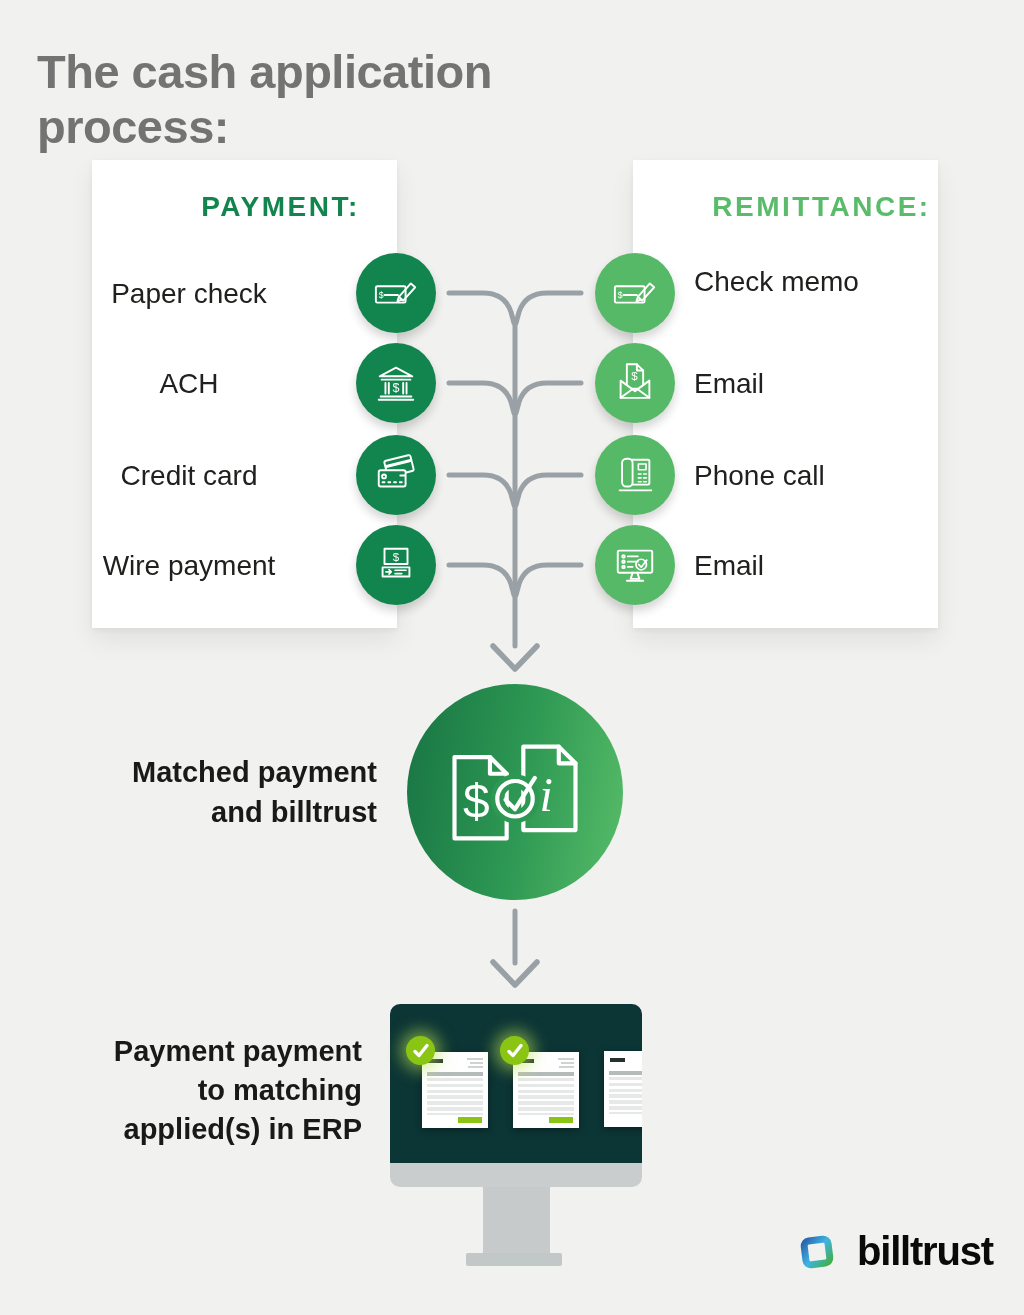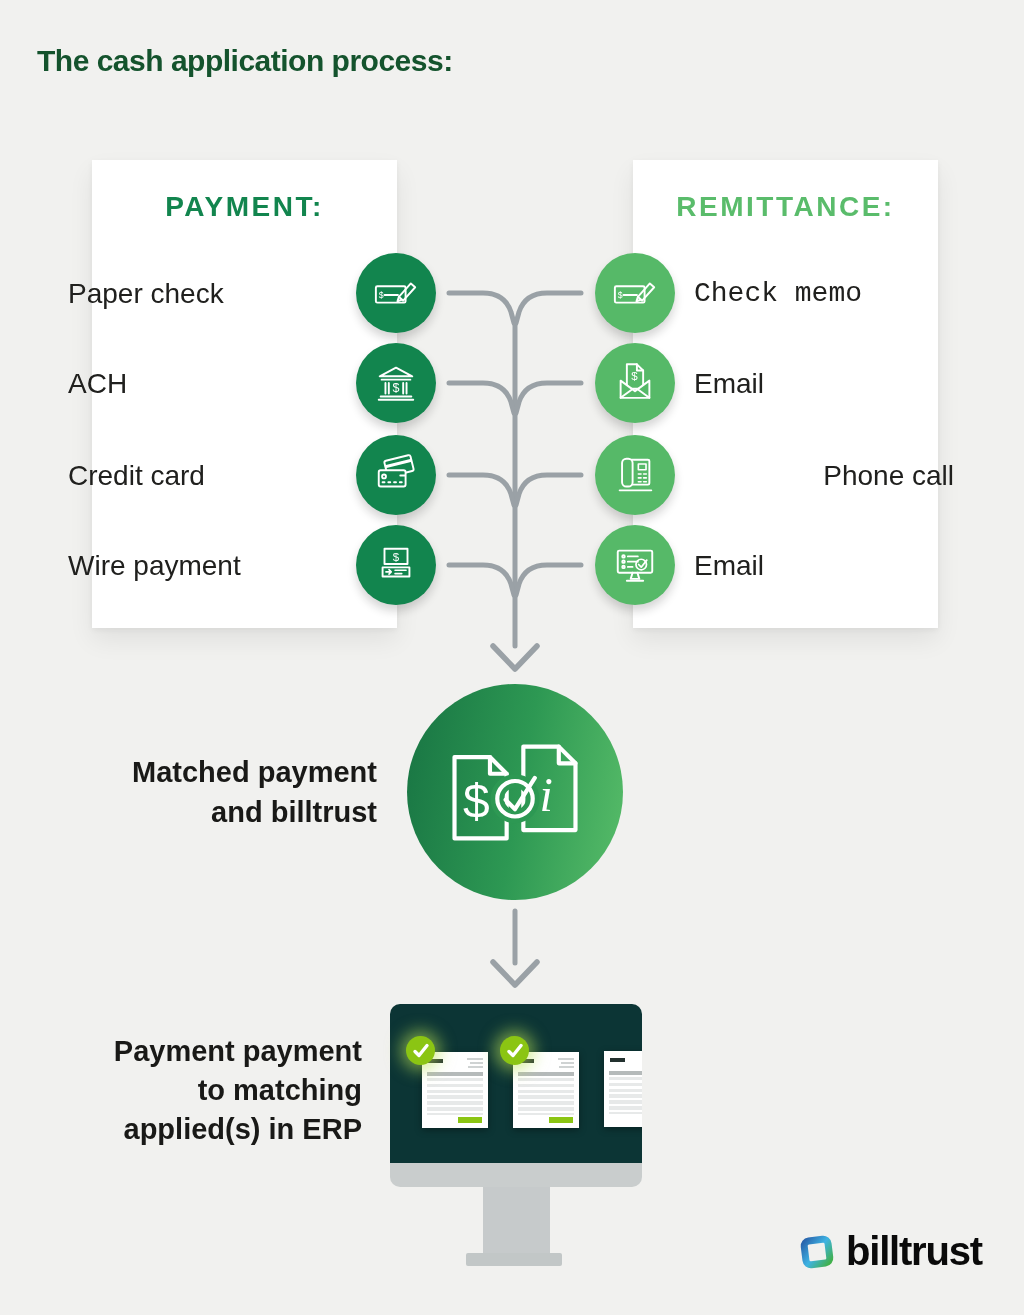--- a/index.html
+++ b/index.html
@@ -3,39 +3,39 @@
 <meta charset="utf-8">
 <style>
   html,body{margin:0;padding:0;background:#e4e4e2;}
   .canvas{
     position:relative;width:1024px;height:1315px;margin:0 auto;
     background:#f1f1ef;overflow:hidden;
     font-family:"Liberation Sans",sans-serif;color:#1c1c1a;
   }
   .title{
     position:absolute;left:37px;top:44px;width:640px;
-    font-size:30px;font-weight:700;letter-spacing:-0.5px;color:#14532d;
+    font-size:47px;font-weight:700;letter-spacing:-0.5px;color:#737373;
   }
   .card{
     position:absolute;top:160px;width:305px;height:468px;background:#ffffff;
     box-shadow:0 12px 24px rgba(0,0,0,.07), 0 2px 6px rgba(0,0,0,.05);
   }
   .card-left{left:92px;}
   .card-right{left:633px;}
   .col-header{
     position:absolute;top:191px;width:305px;text-align:center;
-    font-size:28px;font-weight:700;letter-spacing:2.5px;
+    font-size:28px;font-weight:700;letter-spacing:2.5px;padding-left:36px;
   }
   .col-header.payment{left:92px;color:#12854e;}
   .col-header.remittance{left:633px;color:#5abc6b;}
 
   .row-label{
     position:absolute;font-size:28px;line-height:34px;color:#20201e;
   }
-  .row-label.left{left:68px;width:274px;text-align:left;}
+  .row-label.left{left:52px;width:274px;text-align:center;}
   .row-label.right{left:694px;width:260px;text-align:left;}
 
   .icon-circle{
     position:absolute;width:80px;height:80px;border-radius:50%;
     display:flex;align-items:center;justify-content:center;
     box-shadow:0 6px 10px rgba(20,20,20,.18);
   }
   .icon-circle.dark{background:#12854e;left:356px;}
   .icon-circle.light{background:#56b968;left:595px;}
   .icon-circle svg{display:block;}
@@ -84,21 +84,21 @@
   }
   .invoice .btn{position:absolute;bottom:5px;right:6px;width:24px;height:6px;background:#8bc513;}
 
   .check-badge{
     position:absolute;width:29px;height:29px;border-radius:50%;background:#8bc513;
     box-shadow:0 0 15px 6px rgba(188,228,84,.55);
     display:flex;align-items:center;justify-content:center;z-index:3;
   }
 
   
-  .logo{position:absolute;left:799px;top:1229px;display:flex;align-items:center;gap:11px;}
+  .logo{position:absolute;left:799px;top:1229px;display:flex;align-items:center;gap:22px;}
   .logo .word{font-size:40px;font-weight:700;letter-spacing:-1.2px;color:#0a0a0a;}
 </style>
 </head>
 <body>
 
 <div class="canvas">
 
   <div class="title">The cash application process:</div>
 
   <svg class="connector" width="1024" height="1315" viewBox="0 0 1024 1315">
@@ -121,23 +121,23 @@
   <div class="card card-left"></div>
   <div class="card card-right"></div>
   <div class="col-header payment">PAYMENT:</div>
   <div class="col-header remittance">REMITTANCE:</div>
 
   <div class="row-label left" style="top:277px;">Paper check</div>
   <div class="row-label left" style="top:367px;">ACH</div>
   <div class="row-label left" style="top:459px;">Credit card</div>
   <div class="row-label left" style="top:549px;">Wire payment</div>
 
-  <div class="row-label right" style="top:277px;font-family:Liberation Mono, monospace;">Check memo</div>
+  <div class="row-label right" style="top:265px;">Check memo</div>
   <div class="row-label right" style="top:367px;">Email</div>
-  <div class="row-label right" style="top:459px;text-align:right;">Phone call</div>
+  <div class="row-label right" style="top:459px;">Phone call</div>
   <div class="row-label right" style="top:549px;">Email</div>
 
   <div class="icon-circle dark" style="top:253px;">
     <svg width="46" height="46" viewBox="0 0 48 48" fill="none" stroke="#ffffff" stroke-width="2" stroke-linecap="round" stroke-linejoin="round">
       <rect x="3" y="17" width="31" height="17" rx="1.5"></rect>
       <text x="6" y="29" font-size="9" fill="#ffffff" stroke="none" font-family="Liberation Sans, sans-serif">$</text>
       <path d="M12 26 H26"></path>
       <path d="M27 28 l12.5 -14 l4.5 4 l-12.5 14 z"></path>
       <path d="M27 28 l-1.5 4.6 l4.8 -1.7"></path>
     </svg>

